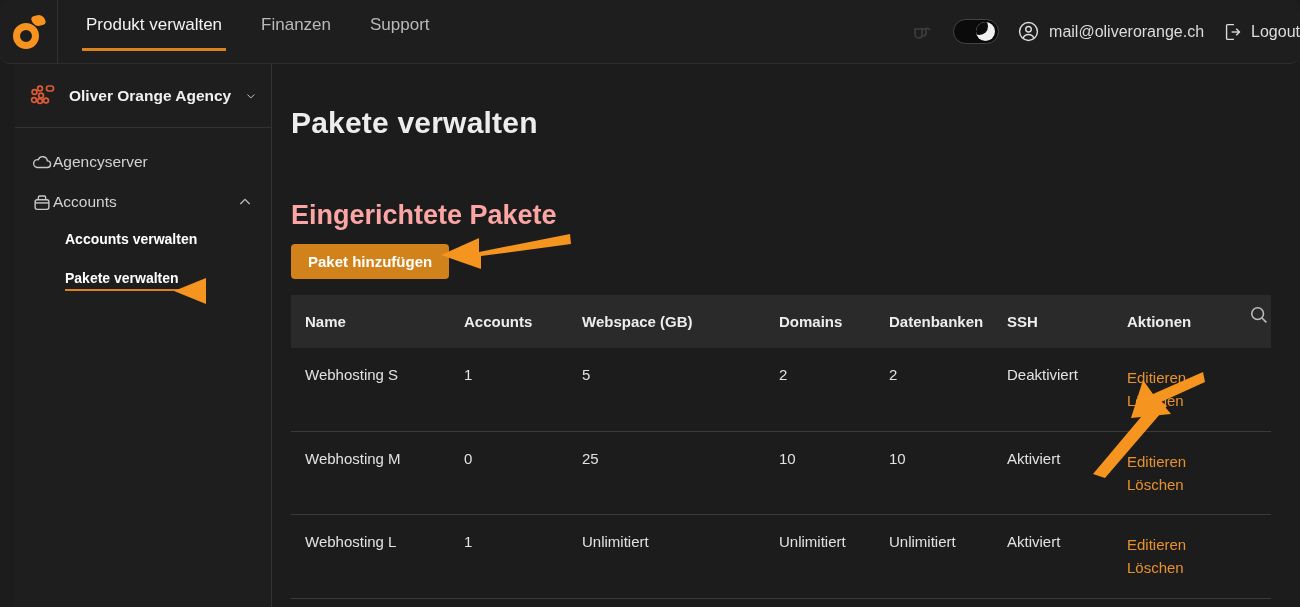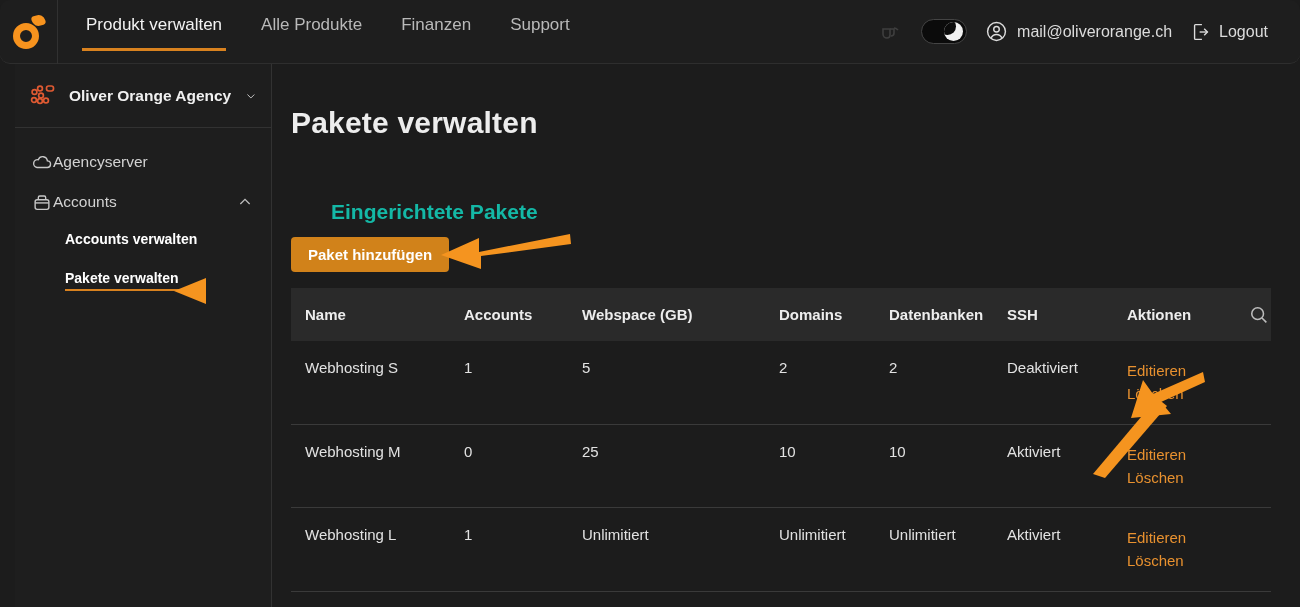--- a/index.html
+++ b/index.html
@@ -46,21 +46,21 @@
     align-self:center; padding-top:4px;
   }
   .navitem.active{ color:#f2f2f2; }
   .navitem.active::after{
     content:""; position:absolute; left:-4px; right:-4px; bottom:0;
     height:3px; background:#d9821f;
   }
 
   .top-right{
     margin-left:auto; display:flex; align-items:center;
-    padding-right:32px; gap:18px;
+    padding-right:0; gap:18px;
   }
   .ghost-ic{ width:24px; height:24px; opacity:.30; }
   .theme-toggle{
     width:46px; height:25px; border-radius:13px;
     background:#0b0b0b; border:1px solid #444;
     position:relative; cursor:pointer;
   }
   .theme-knob{
     position:absolute; right:3px; top:2px;
     width:19px; height:19px; border-radius:50%;
@@ -102,21 +102,21 @@
     content:""; position:absolute; left:0; right:0; bottom:0;
     height:2px; background:#d9821f;
   }
 
   
   .main{
     position:absolute; left:257px; top:64px;
     width:1043px; height:543px; padding:42px 30px 0 34px;
   }
   .page-title{ font-size:30px; font-weight:bold; color:#ededed; letter-spacing:.2px; }
-  .sec-title{ font-size:21px; font-weight:bold; color:#14b8a6; margin-top:60px;margin-left:40px; }
+  .sec-title{ font-size:27px; font-weight:bold; color:#fca5a5; margin-top:60px; }
 
   .addbtn{
     display:inline-block; margin-top:13px;
     background:#d1821a; color:#fff;
     border:none; border-radius:4px;
     font-family:"Liberation Sans", sans-serif;
     font-size:15px; font-weight:bold;
     padding:9px 17px; cursor:pointer;
   }
 
@@ -151,21 +151,20 @@
 
   <div class="logo-box">
     <div class="logo-mark">
       <div class="logo-ring"></div>
       <div class="logo-leaf"></div>
     </div>
   </div>
 
   <div class="mainnav">
     <div class="navitem active">Produkt verwalten</div>
-    <div class="navitem">Alle Produkte</div>
     <div class="navitem">Finanzen</div>
     <div class="navitem">Support</div>
   </div>
 
   <div class="top-right">
 
     <svg class="ghost-ic" viewBox="0 0 24 24" fill="none" stroke="#888" stroke-width="1.6">
       <path d="M4 9h7v6a3 3 0 0 1-3 3 4 4 0 0 1-4-4V9z"></path>
       <path d="M11 9h4v4a3 3 0 0 1-3 3"></path>
       <path d="M15 8c2 0 3 1 4 2"></path>

